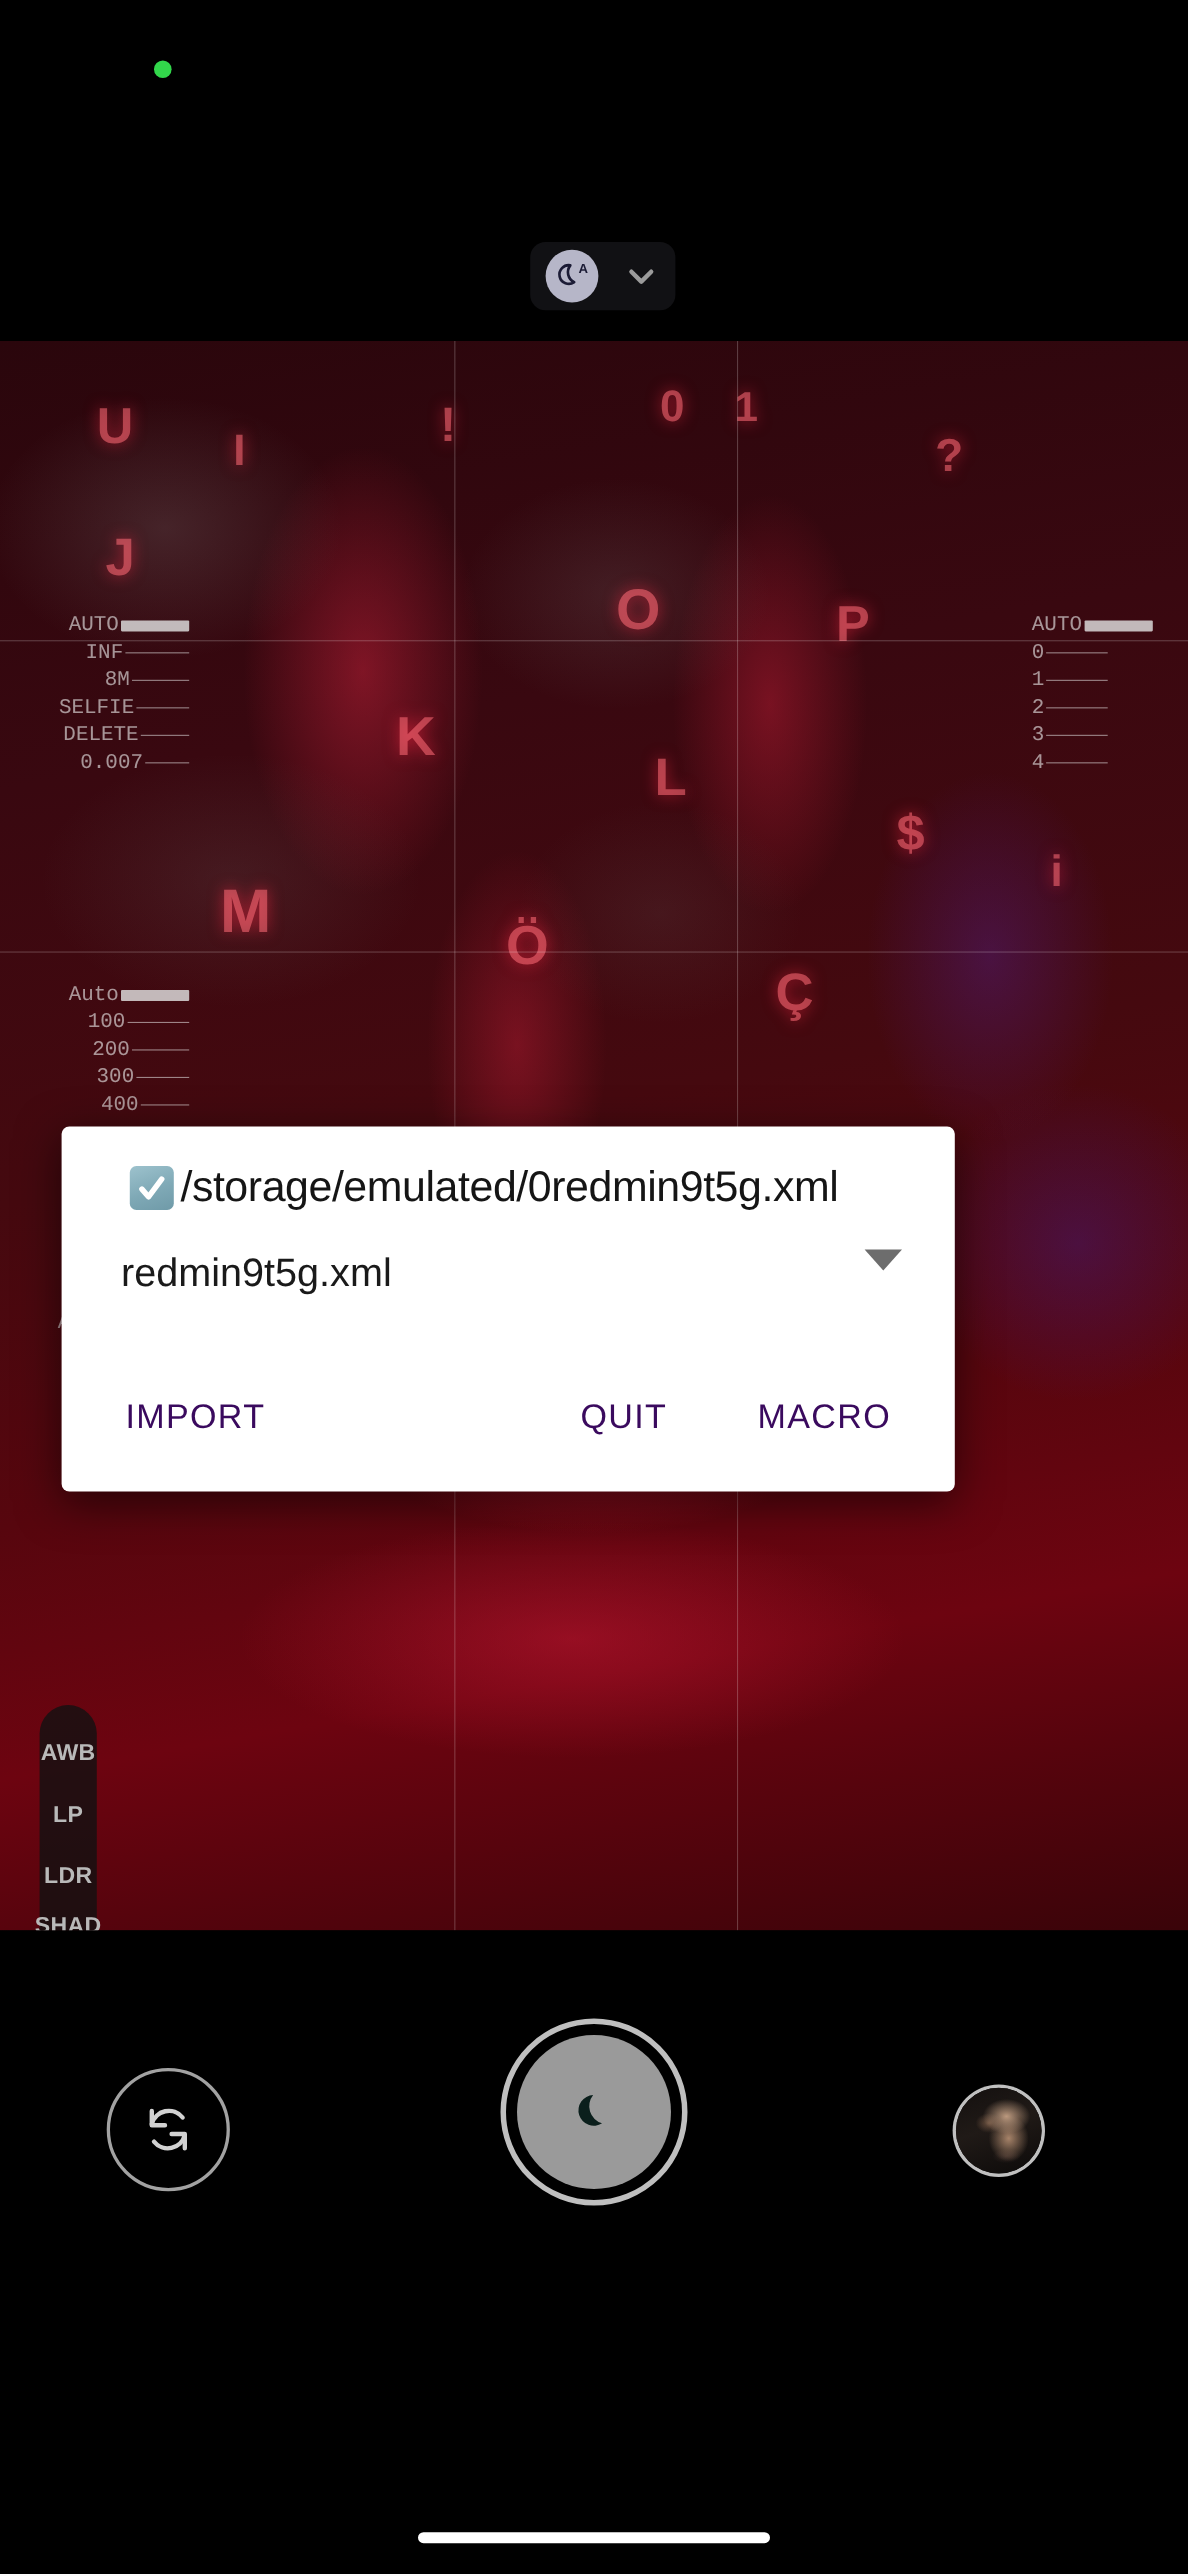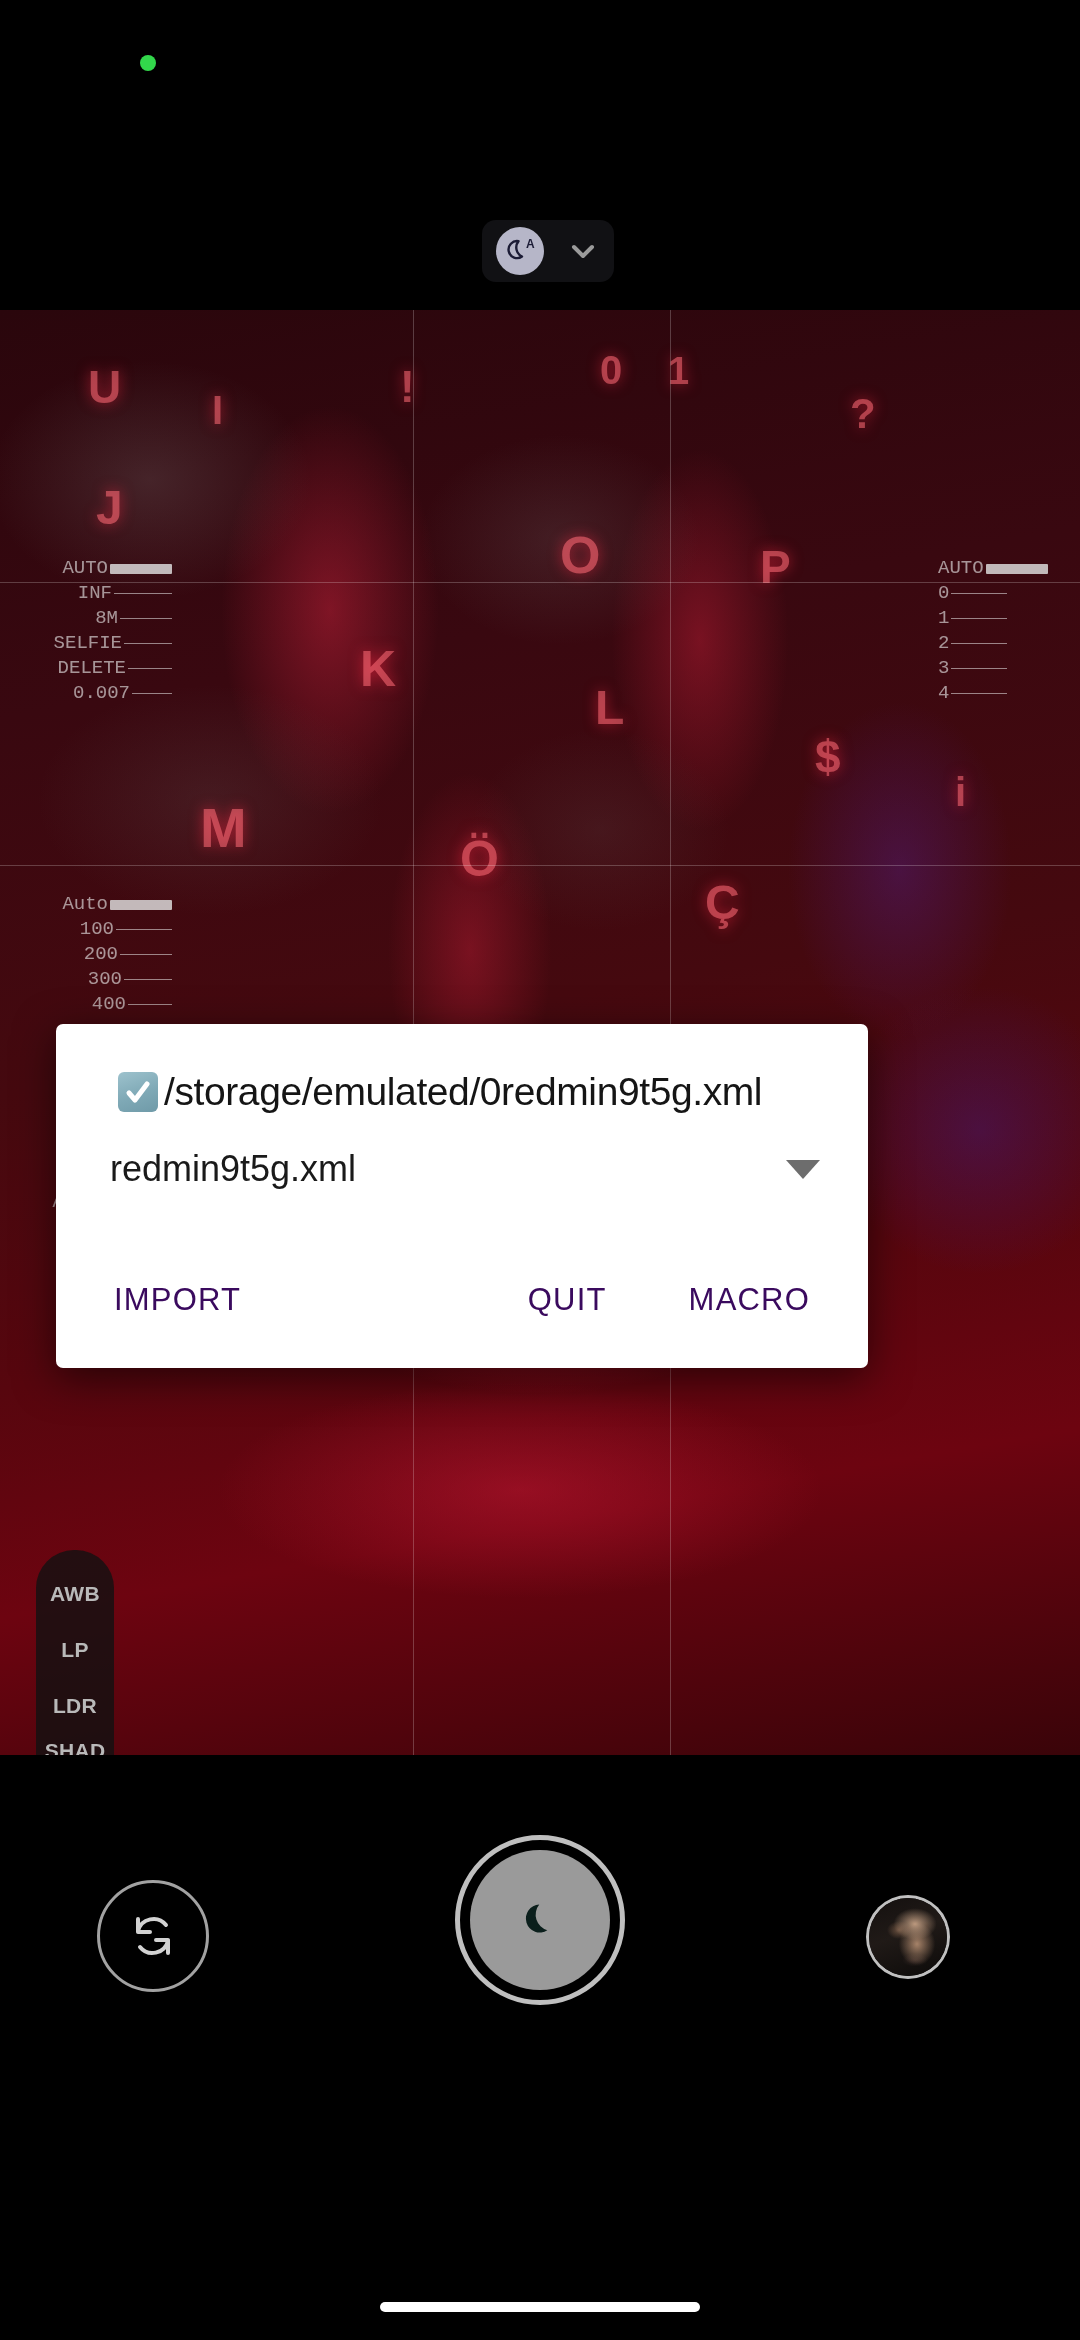--- a/index.html
+++ b/index.html
@@ -128,21 +128,21 @@
     margin-left: 2px;
     border-radius: 1px;
   }
   .slider-scale.right { }
   .slider-scale.right .row { justify-content: flex-start; flex-direction: row; }
 
   
   .opt-rail {
     position: absolute;
     left: 36px; top: 1240px;
-    width: 78px;
+    width: 52px;
     border-radius: 38px;
     background: rgba(18,18,18,0.80);
     padding: 16px 0 10px;
     display: flex;
     flex-direction: column;
     align-items: center;
     gap: 0;
   }
   .opt-item {
     width: 74px;
@@ -220,21 +220,21 @@
   }
 
   
   .scrim { position: absolute; inset: 0; background: transparent; }
   .dialog {
     position: absolute;
     left: 56px; top: 1024px;
     width: 812px;
     background: #ffffff;
     border-radius: 7px;
-    padding: 46px 40px 26px;
+    padding: 34px 40px 26px;
     box-shadow: 0 10px 40px rgba(0,0,0,0.55);
   }
   .dialog-title {
     display: flex;
     align-items: center;
     gap: 6px;
     font-size: 39px;
     color: #151515;
     padding-left: 22px;
     letter-spacing: -0.4px;
@@ -243,21 +243,21 @@
   .cbox {
     flex: 0 0 auto;
     width: 40px; height: 40px;
     border-radius: 6px;
     background: linear-gradient(160deg,#9dc2cd 0%, #7fa9b6 55%, #6f9aa8 100%);
     display: flex; align-items: center; justify-content: center;
   }
   .spinner-row {
     margin-top: 34px;
     display: flex;
-    align-items: center;
+    align-items: flex-start;
     justify-content: space-between;
     padding: 0 8px 0 14px;
   }
   .spinner-value {
     font-size: 36px;
     color: #1a1a1a;
   }
   .spinner-caret {
     width: 0; height: 0;
     border-left: 17px solid transparent;

